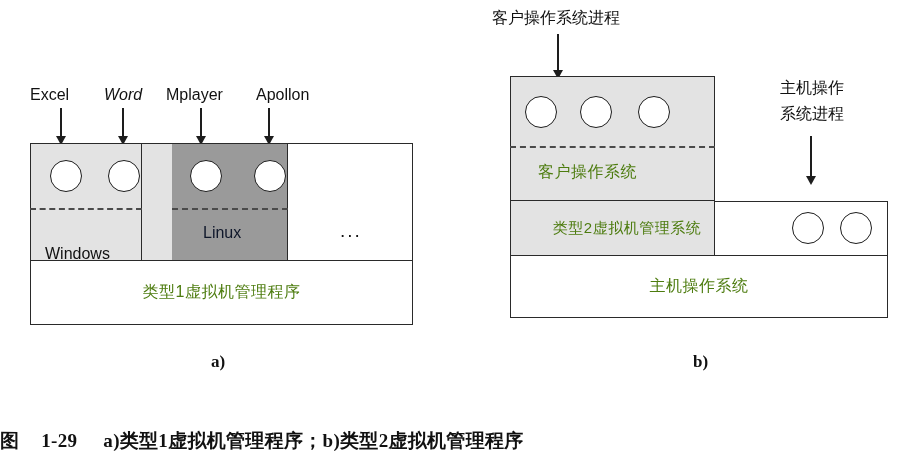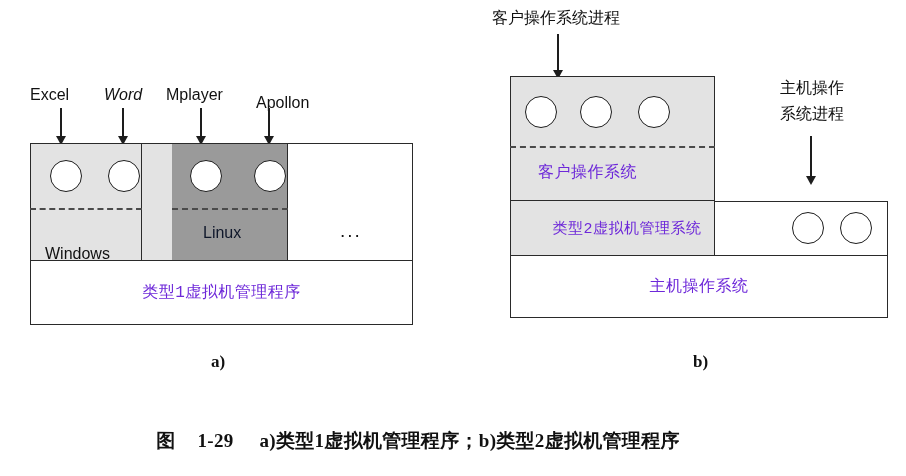--- a/index.html
+++ b/index.html
@@ -29,24 +29,24 @@
     background: #ffffff;
     display: flex;
     align-items: center;
     justify-content: center;
     font-family: "Liberation Sans", sans-serif;
   }
   .shade-light { background: #e3e3e3; padding-left: 29px; }
   .shade-dark  { background: #9a9a9a; }
 
   .label-cn {
-    font-family: Liberation Mono, monospace;
+    font-family: Liberation Sans, sans-serif;
     font-size: 16px;
     letter-spacing: 0.5px;
-    color: #6d28d9;
+    color: #4d7c0f;
     white-space: nowrap;
   }
   .label-cn.small { font-size: 15px; }
   .label-en {
     font-family: "Liberation Sans", sans-serif;
     font-size: 16px;
     color: #111;
     white-space: nowrap;
   }
 
@@ -88,21 +88,20 @@
   .panel-letter {
     font-family: "Liberation Serif", serif;
     font-weight: bold;
     font-size: 17px;
   }
 
   .figcaption {
     position: absolute;
     left: 0;
     width: 836px;
-    text-align: center;
     font-family: "Liberation Serif", serif;
     font-weight: bold;
     font-size: 19px;
     letter-spacing: 0.3px;
     white-space: nowrap;
   }
   .figcaption .gap-s { display: inline-block; width: 22px; }
   .figcaption .gap-m { display: inline-block; width: 26px; }
 
   .ellipsis {
@@ -114,21 +113,21 @@
 </head>
 <body>
 
 <div class="stage">
 
   <div class="abs" style="left:0; top:0; width:440px; height:390px;">
 
     <div class="abs label-en" style="left:30px; top:86px;">Excel</div>
     <div class="abs label-en" style="left:104px; top:86px;font-style:italic;">Word</div>
     <div class="abs label-en" style="left:166px; top:86px;">Mplayer</div>
-    <div class="abs label-en" style="left:256px; top:86px;margin-top:8px;">Apollon</div>
+    <div class="abs label-en" style="left:256px; top:86px;">Apollon</div>
 
     <div class="arrow-line" style="left:60px; top:108px; height:30px;"></div>
     <div class="arrow-head" style="left:56px; top:136px;"></div>
 
     <div class="arrow-line" style="left:122px; top:108px; height:30px;"></div>
     <div class="arrow-head" style="left:118px; top:136px;"></div>
 
     <div class="arrow-line" style="left:200px; top:108px; height:30px;"></div>
     <div class="arrow-head" style="left:196px; top:136px;"></div>
 

